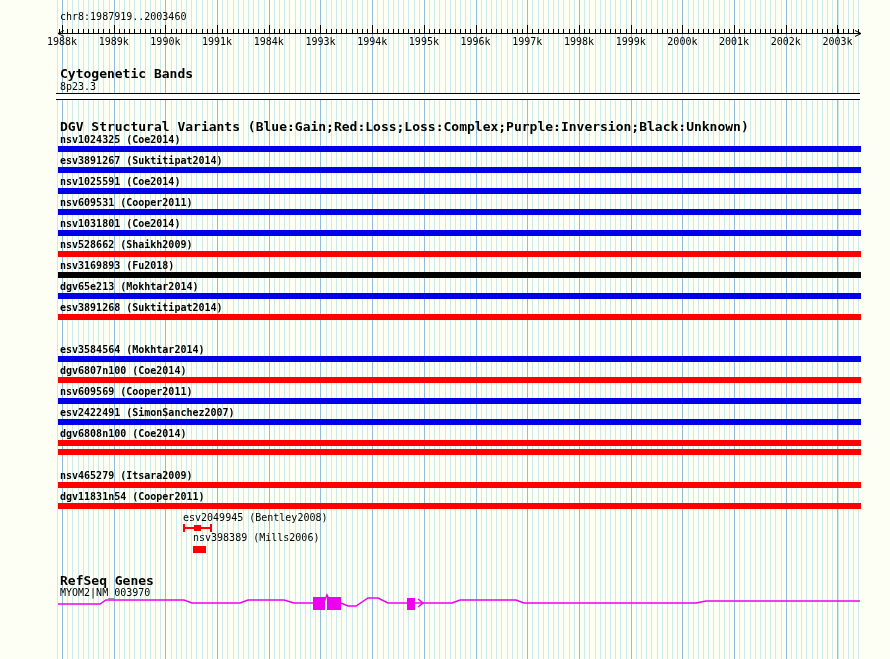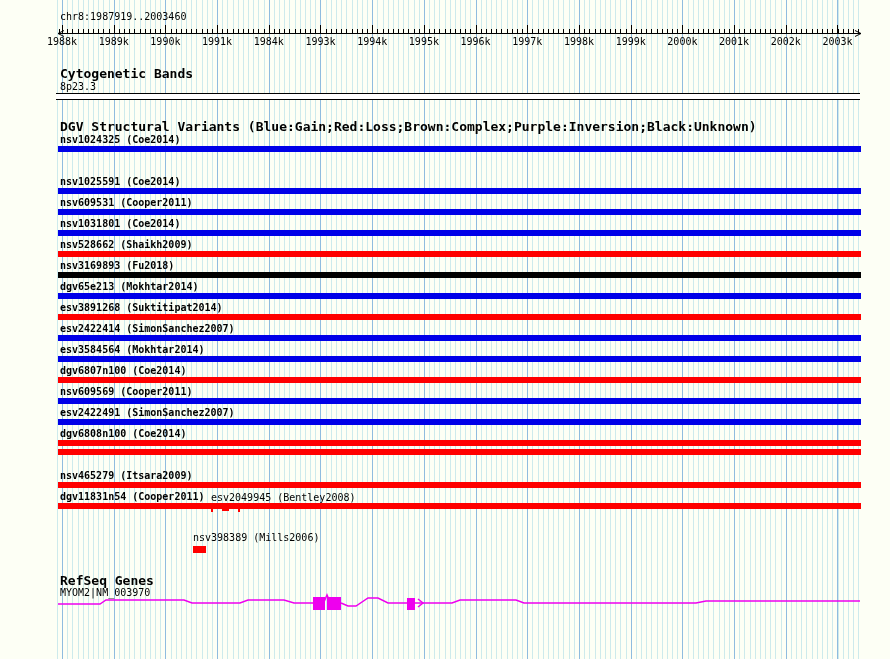--- a/index.html
+++ b/index.html
@@ -87,24 +87,28 @@
     <span class="tick" style="left:682.4px">2000k</span>
     <span class="tick" style="left:734.1px">2001k</span>
     <span class="tick" style="left:785.8px">2002k</span>
     <span class="tick" style="left:837.5px">2003k</span>
   </div>
 
   <div class="section-title" style="top:67px">Cytogenetic Bands</div>
   <div class="sub-label" style="top:81px">8p23.3</div>
   <div class="cytoband-bar"></div>
 
-  <div class="section-title" style="top:120px">DGV Structural Variants (Blue:Gain;Red:Loss;Brown:Complex;Purple:Inversion;Black:Unknown)</div>
+  <div class="section-title" style="top:120px">DGV Structural Variants (Blue:Gain;Red:Loss;Loss:Complex;Purple:Inversion;Black:Unknown)</div>
 
   <div class="vrow" style="top:134px">
       <div class="vlabel">nsv1024325 (Coe2014)</div>
+      <div class="vbar" style="background-color: rgb(0, 0, 232);"></div>
+    </div>
+  <div class="vrow" style="top:155px">
+      <div class="vlabel">esv3891267 (Suktitipat2014)</div>
       <div class="vbar" style="background-color: rgb(0, 0, 232);"></div>
     </div>
   <div class="vrow" style="top:176px">
       <div class="vlabel">nsv1025591 (Coe2014)</div>
       <div class="vbar" style="background-color: rgb(0, 0, 232);"></div>
     </div>
   <div class="vrow" style="top:197px">
       <div class="vlabel">nsv609531 (Cooper2011)</div>
       <div class="vbar" style="background-color: rgb(0, 0, 232);"></div>
     </div>
@@ -120,24 +124,20 @@
       <div class="vlabel">nsv3169893 (Fu2018)</div>
       <div class="vbar" style="background-color: rgb(0, 0, 0);"></div>
     </div>
   <div class="vrow" style="top:281px">
       <div class="vlabel">dgv65e213 (Mokhtar2014)</div>
       <div class="vbar" style="background-color: rgb(0, 0, 232);"></div>
     </div>
   <div class="vrow" style="top:302px">
       <div class="vlabel">esv3891268 (Suktitipat2014)</div>
       <div class="vbar" style="background-color: rgb(255, 0, 0);"></div>
-    </div>
-  <div class="vrow" style="top:323px">
-      <div class="vlabel">esv2422414 (SimonSanchez2007)</div>
-      <div class="vbar" style="background-color: rgb(0, 0, 232);"></div>
     </div>
   <div class="vrow" style="top:344px">
       <div class="vlabel">esv3584564 (Mokhtar2014)</div>
       <div class="vbar" style="background-color: rgb(0, 0, 232);"></div>
     </div>
   <div class="vrow" style="top:365px">
       <div class="vlabel">dgv6807n100 (Coe2014)</div>
       <div class="vbar" style="background-color: rgb(255, 0, 0);"></div>
     </div>
   <div class="vrow" style="top:386px">
@@ -157,21 +157,21 @@
     </div>
   <div class="vrow" style="top:470px">
       <div class="vlabel">nsv465279 (Itsara2009)</div>
       <div class="vbar" style="background-color: rgb(255, 0, 0);"></div>
     </div>
   <div class="vrow" style="top:491px">
       <div class="vlabel">dgv11831n54 (Cooper2011)</div>
       <div class="vbar" style="background-color: rgb(255, 0, 0);"></div>
     </div>
 
-  <div class="vrow-short" style="left: 183px; top: 492px; color: rgb(255, 0, 0); margin-left: 28px;">
+  <div class="vrow-short" style="left: 183px; top: 512px; color: rgb(255, 0, 0);">
     <div class="vlabel" style="color:#000">esv2049945 (Bentley2008)</div>
     <svg class="range-glyph" width="29" height="8">
       <rect x="0" y="0" width="2" height="8" fill="currentColor"></rect>
       <rect x="27" y="0" width="2" height="8" fill="currentColor"></rect>
       <rect x="0" y="3" width="29" height="2" fill="currentColor"></rect>
       <rect x="11" y="1" width="7" height="6" fill="currentColor"></rect>
     </svg>
   </div>
   <div class="vrow-short" style="left:193px;top:532px">
     <div class="vlabel">nsv398389 (Mills2006)</div>

